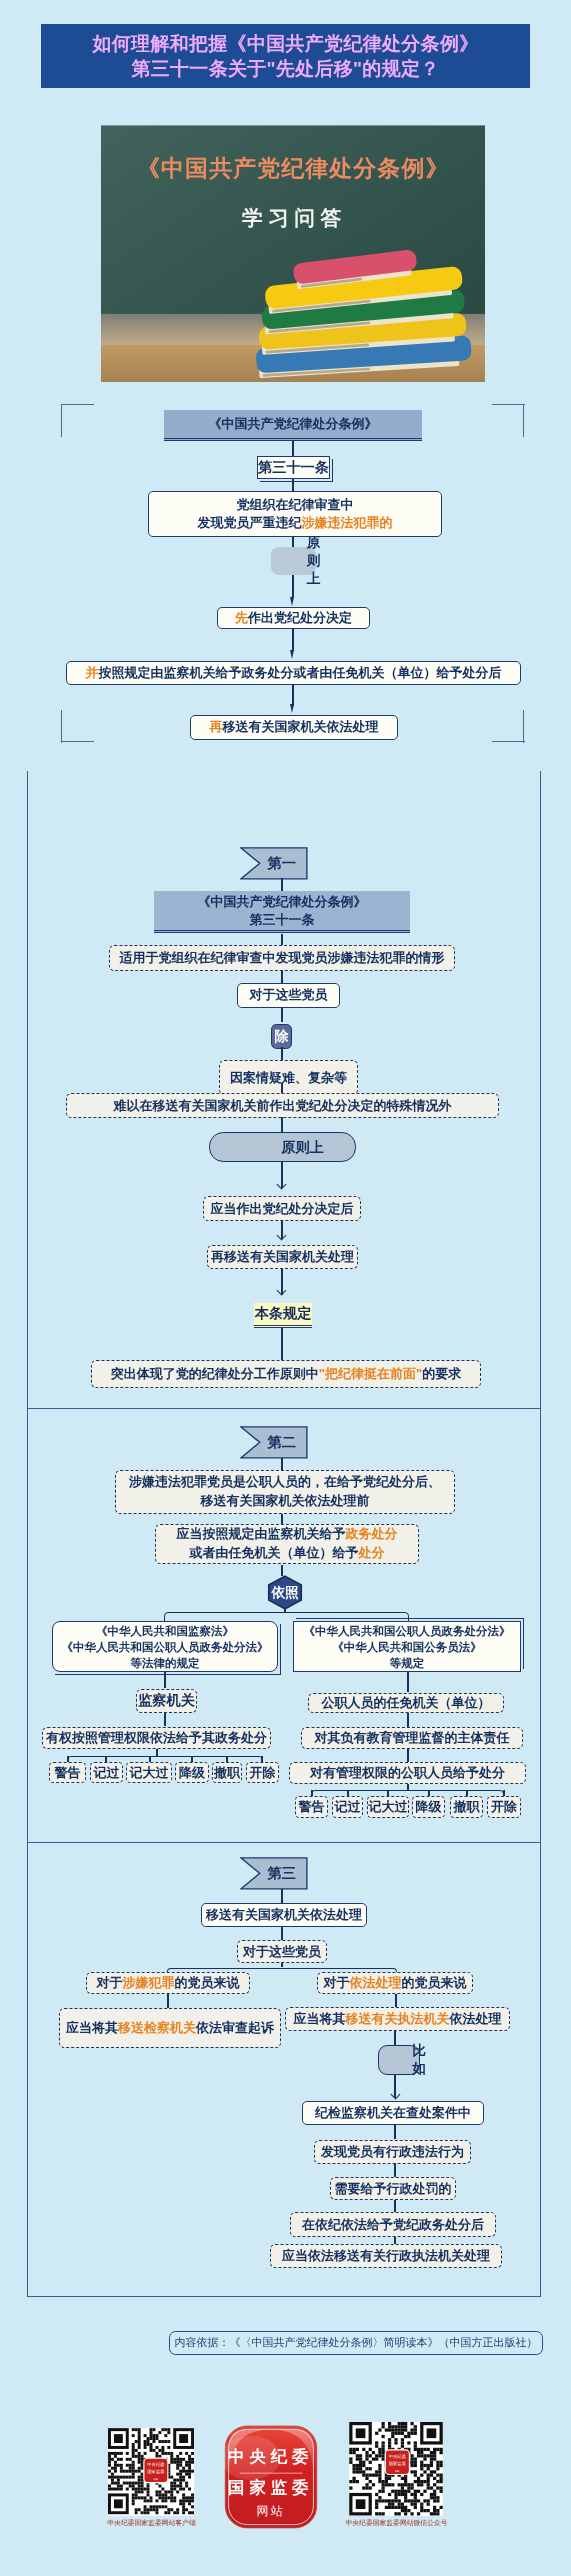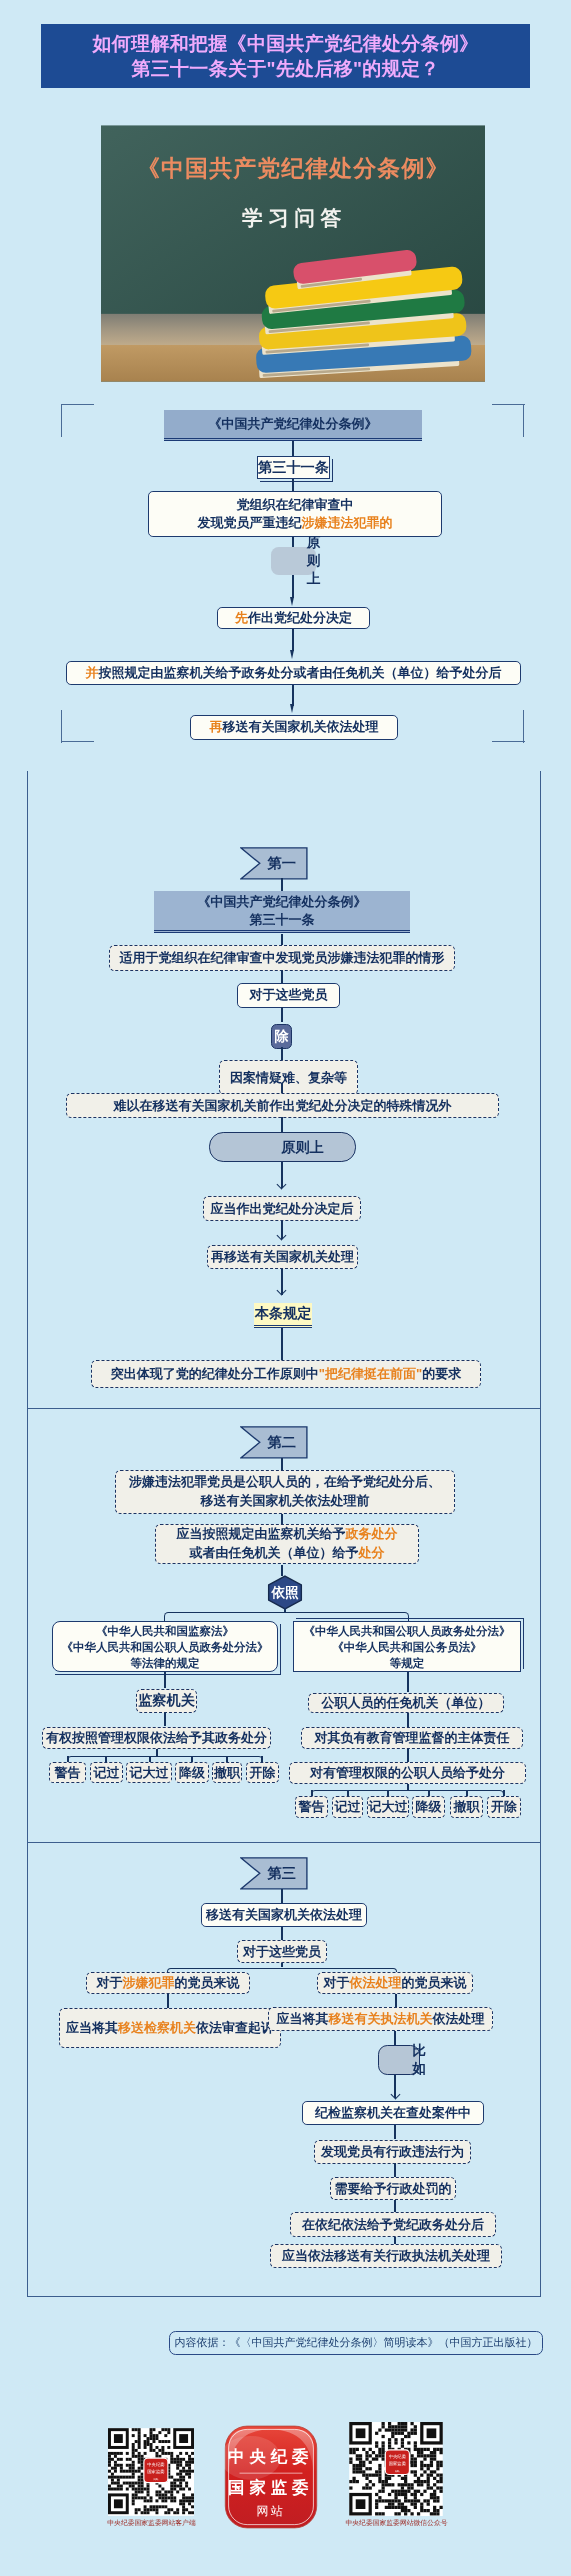--- a/index.html
+++ b/index.html
@@ -270,21 +270,21 @@
       <div>对于<span class="o">涉嫌犯罪</span>的党员来说</div>
     </div>
 <div class="vline" style="left:167px;top:1994px;height:14.2px;"></div>
 <div class="dash" style="left:59px;top:2008px;width:222px;height:40px;">
       <div>应当将其<span class="o">移送检察机关</span>依法审查起诉</div>
     </div>
 <div class="dash" style="left:317px;top:1972px;width:156px;height:22px;">
       <div>对于<span class="o">依法处理</span>的党员来说</div>
     </div>
 <div class="vline" style="left:395px;top:1994px;height:13px;"></div>
-<div class="dash" style="left:268px;top:2007px;width:225px;height:24px;">
+<div class="dash" style="left:285px;top:2007px;width:225px;height:24px;">
       <div>应当将其<span class="o">移送有关执法机关</span>依法处理</div>
     </div>
 <div class="vline" style="left:394px;top:2031px;height:13.7px;"></div>
 <div class="pill" style="left:378px;top:2045px;width:32px;height:30px;background:#b6c6d6;border:1.4px solid #1b3464;border-radius:9.3px;font-size:13.7px;">比如</div>
 <div class="vline" style="left:394px;top:2075px;height:23px;"></div>
     <div class="chev" style="left:392px;top:2091px;"></div>
 <div class="box" style="left:302px;top:2101px;width:182px;height:24px;">
       <div>纪检监察机关在查处案件中</div>
     </div>
 <div class="vline" style="left:394px;top:2125px;height:14.2px;"></div>

